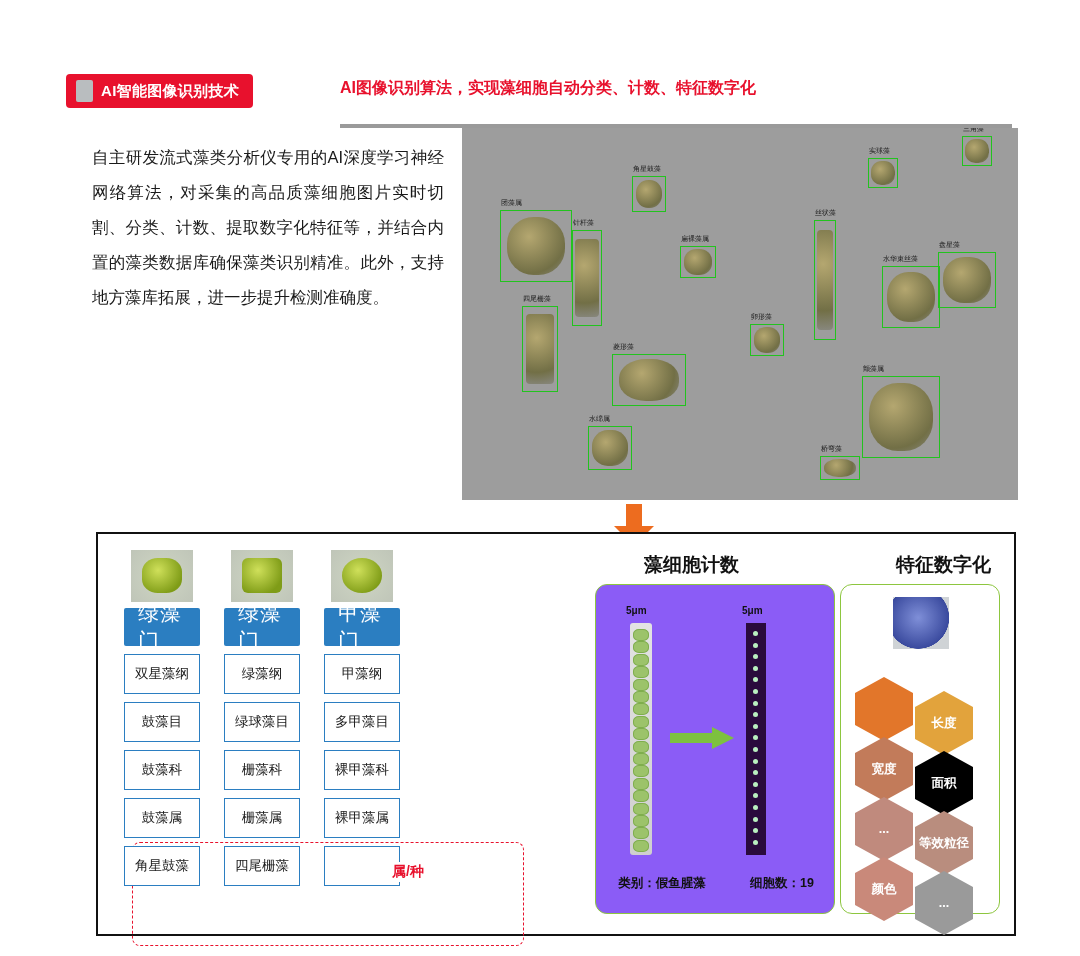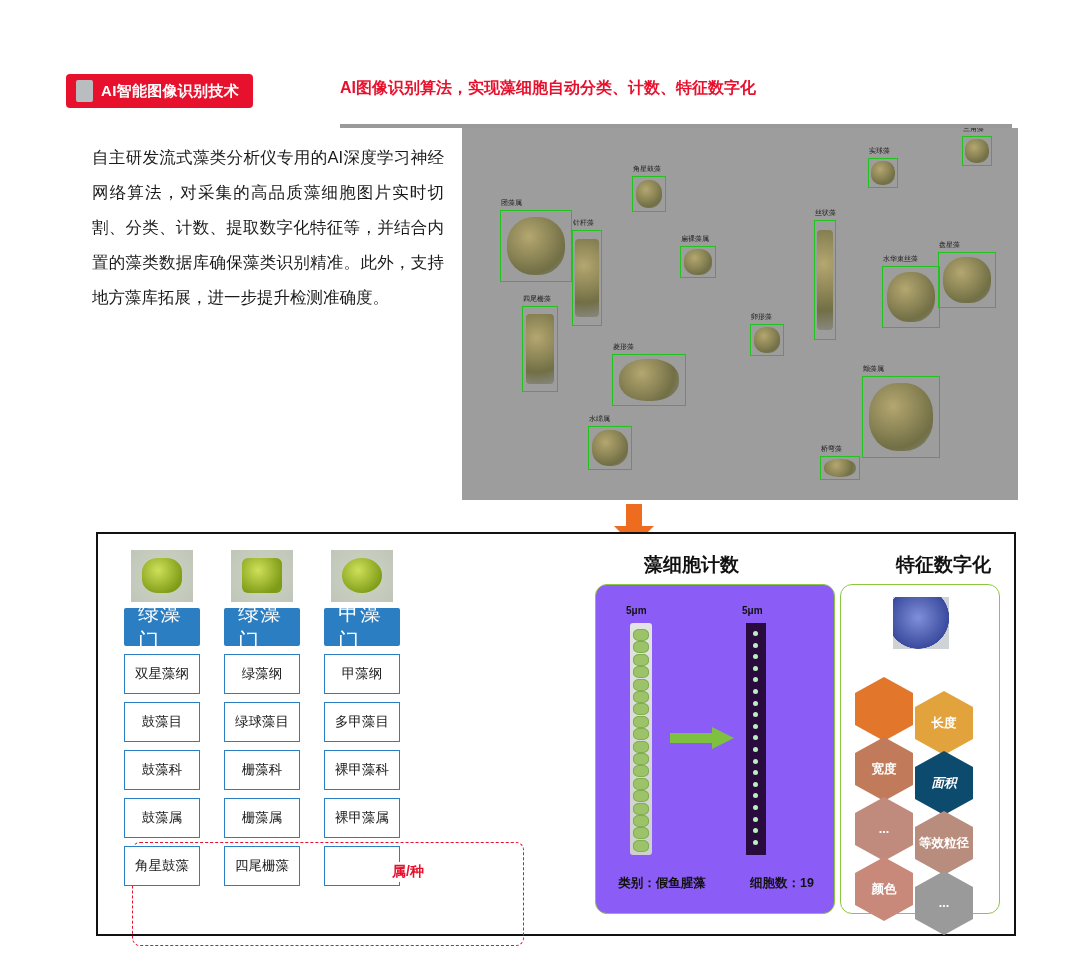--- a/index.html
+++ b/index.html
@@ -330,18 +330,18 @@
     <span>细胞数：19</span>
   </div>
 </div>
 
 <div class="feat-title">特征数字化</div>
 <div class="feat-box">
   <div class="cellpic" style="background: radial-gradient(circle at 45% 40%, rgb(127, 143, 216), rgb(58, 74, 158) 70%, rgb(207, 211, 214) 71%);"></div>
 <div class="hex" style="left: 14px; top: 92px; width: 58px; height: 64px; background: rgb(226, 118, 42);"></div>
     <div class="hex" style="left: 74px; top: 106px; width: 58px; height: 64px; background: rgb(226, 163, 60);">长度</div>
     <div class="hex" style="left: 14px; top: 152px; width: 58px; height: 64px; background: rgb(194, 123, 90);">宽度</div>
-    <div class="hex" style="left: 74px; top: 166px; width: 58px; height: 64px; background: #0c4a6e; font-style: italic;">面积</div>
+    <div class="hex" style="left: 74px; top: 166px; width: 58px; height: 64px; background: #000000;">面积</div>
     <div class="hex" style="left: 14px; top: 212px; width: 58px; height: 64px; background: rgb(192, 138, 125);">...</div>
     <div class="hex" style="left: 74px; top: 226px; width: 58px; height: 64px; background: rgb(185, 141, 126);">等效粒径</div>
     <div class="hex" style="left: 14px; top: 272px; width: 58px; height: 64px; background: rgb(201, 137, 122);">颜色</div>
     <div class="hex" style="left: 74px; top: 286px; width: 58px; height: 64px; background: rgb(154, 154, 154);">...</div>
   </div>
 
 </body></html>

